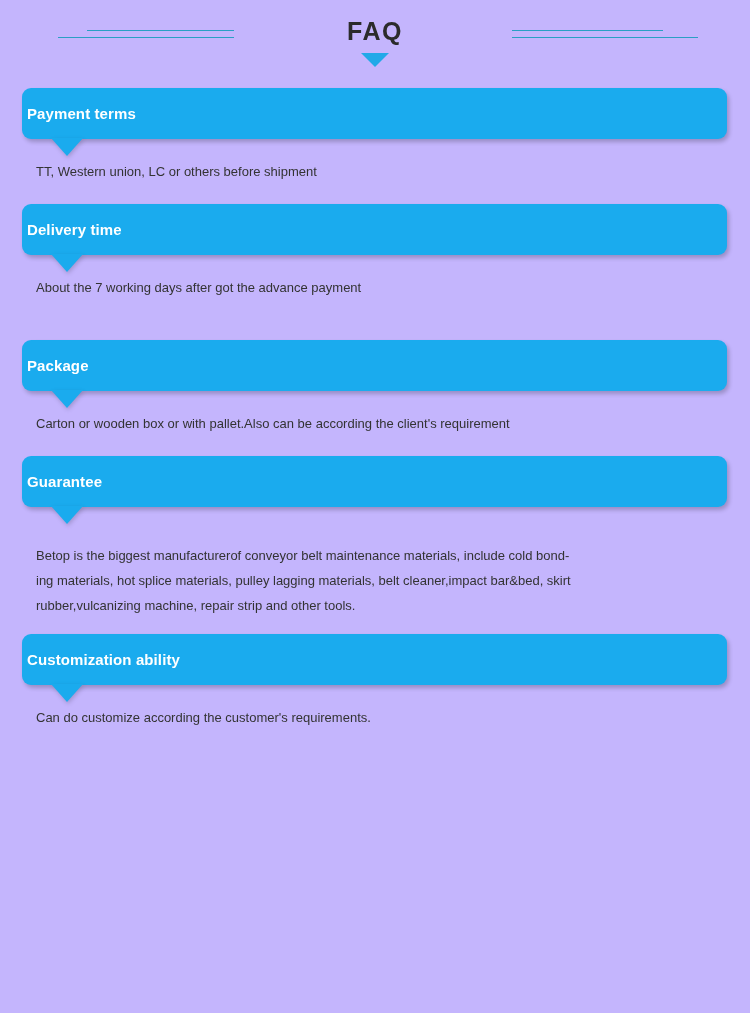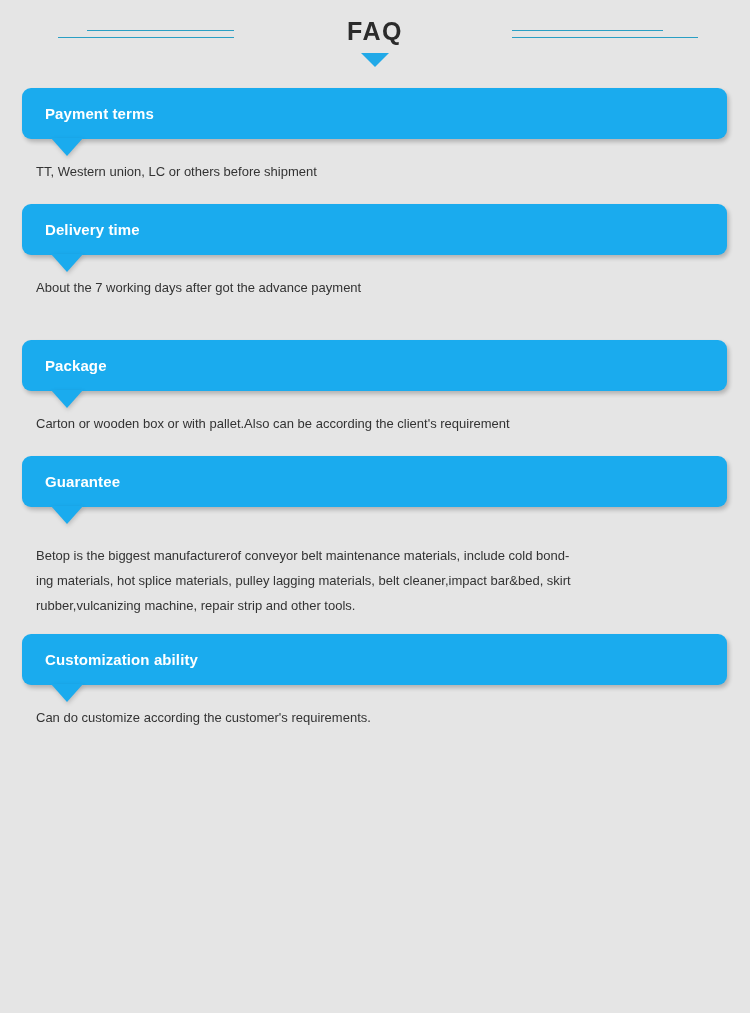--- a/index.html
+++ b/index.html
@@ -9,21 +9,21 @@
     height: 1013px;
     background: #ffffff;
     font-family: "Liberation Sans", sans-serif;
     overflow: hidden;
   }
 
   .page {
     position: relative;
     width: 750px;
     height: 1013px;
-    background: #e5e5e5;
+    background: #c4b5fd;
   }
 
   
   .faq-header {
     position: relative;
     width: 750px;
     height: 88px;
   }
 
   .deco {
@@ -85,21 +85,21 @@
     border-radius: 9px;
     box-shadow: 2px 3px 4px rgba(0,0,0,0.22);
     display: flex;
     align-items: center;
   }
 
   .faq-banner-label {
     color: #ffffff;
     font-size: 15px;
     font-weight: bold;
-    padding-left: 23px;
+    padding-left: 5px;
     letter-spacing: 0.1px;
     white-space: nowrap;
   }
 
   
   .faq-tail {
     position: absolute;
     left: 29px;
     bottom: -17px;
     width: 0;

